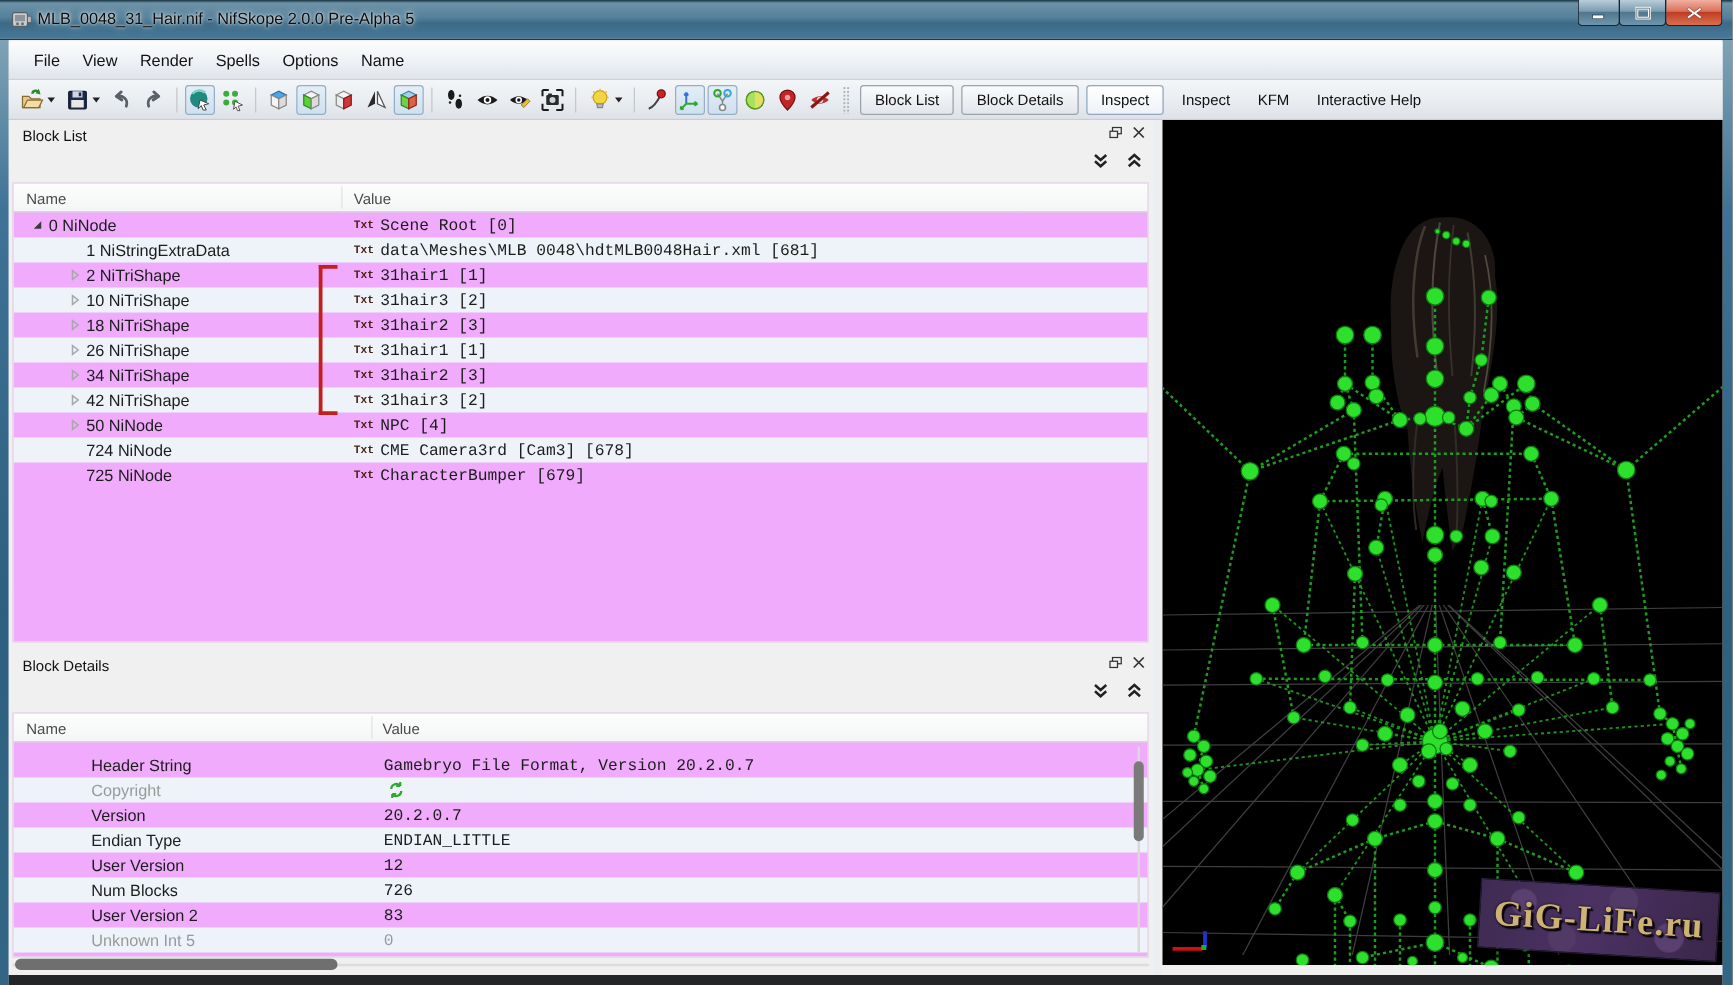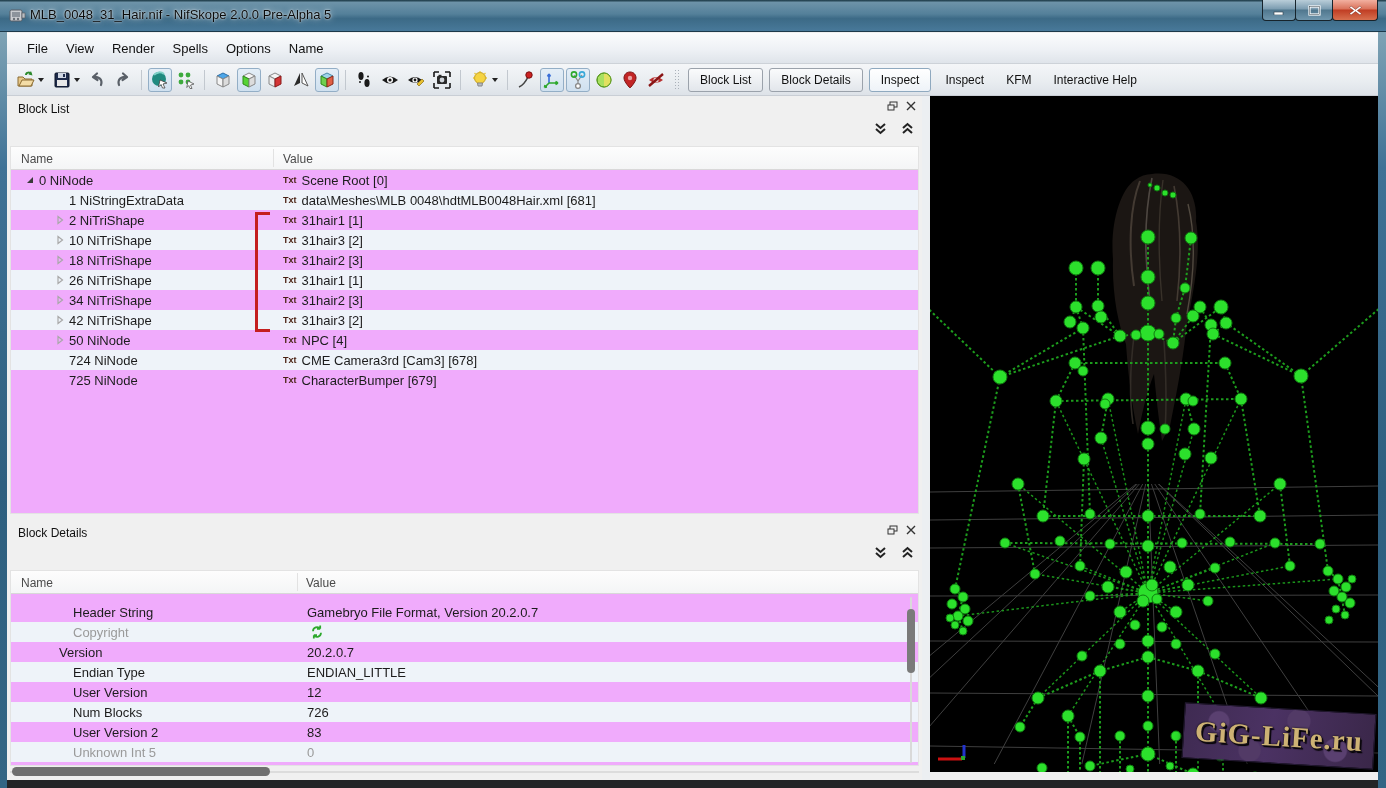--- a/index.html
+++ b/index.html
@@ -63,21 +63,21 @@
   .body-wrap { position:absolute; left:3px; right:3px; background:#f0abfc; border:1px solid #e3e3e3; }
   .col-hd { height:23px; background:linear-gradient(180deg,#fdfdfd,#f4f5f6);
     border-bottom:1px solid #d8d8d8; position:relative; font-size:12px; color:#4a4a4a; }
   .col-name { position:absolute; left:10px; top:5px; }
   .col-sep { position:absolute; top:2px; bottom:2px; width:1px; background:#e2e2e2; }
   .rows { position:relative; }
   .trow { height:20px; display:flex; align-items:center; font-size:13px; color:#1c1c1c; position:relative; }
   .trow.alt { background:#eef3f9;text-align:center; }
   .trow.dim .cell-name, .trow.dim .cell-val { color:#9a9a9a; }
   .cell-name { white-space:nowrap; overflow:hidden; }
-  .cell-val { position:absolute; white-space:nowrap; display:flex; align-items:center; gap:5px; }
+  .cell-val { position:absolute; white-space:nowrap; display:flex; align-items:center; gap:5px;font-family:Liberation Mono, monospace; }
   .txt-badge { font-size:9px; font-weight:bold; color:#4a2214; letter-spacing:0; }
   .tree-arrow { display:inline-block; width:10px; margin-right:4px; }
   .bracket { position:absolute; border-left:3px solid #c41f1f; border-top:3px solid #c41f1f;
     border-bottom:3px solid #c41f1f; width:15px; }
 
   
   .vscroll { position:absolute; width:10px; }
   .vscroll .track { position:absolute; left:4px; top:0; bottom:0; width:2px; background:#d9d9d9; border-radius:2px; }
   .vscroll .thumb { position:absolute; left:1px; width:8px; background:#7a7a7a; border-radius:4px; }
   .hscroll { position:absolute; height:12px; }
@@ -535,21 +535,21 @@
                 <span style="display:inline-flex;transform:scale(.8)">
                   <svg width="20" height="20" viewBox="0 0 20 20">
                     <path d="M5 9 A5 5 0 0 1 14 6 M14 6 L14 2 M14 6 L10 6" fill="none" stroke="#2da82d" stroke-width="2.2"></path>
                     <path d="M15 11 A5 5 0 0 1 6 14 M6 14 L6 18 M6 14 L10 14" fill="none" stroke="#2da82d" stroke-width="2.2"></path>
                   </svg>
                 </span>
                 <span></span>
               </span>
             </div>
             <div class="trow">
-              <span class="cell-name" style="padding-left:48px">Version</span>
+              <span class="cell-name" style="padding-left:62px">Version</span>
     <span class="cell-val" style="left:296px">
                 <span>20.2.0.7</span>
               </span>
             </div>
             <div class="trow alt">
               <span class="cell-name" style="padding-left:62px">Endian Type</span>
     <span class="cell-val" style="left:296px">
                 <span>ENDIAN_LITTLE</span>
               </span>
             </div>

